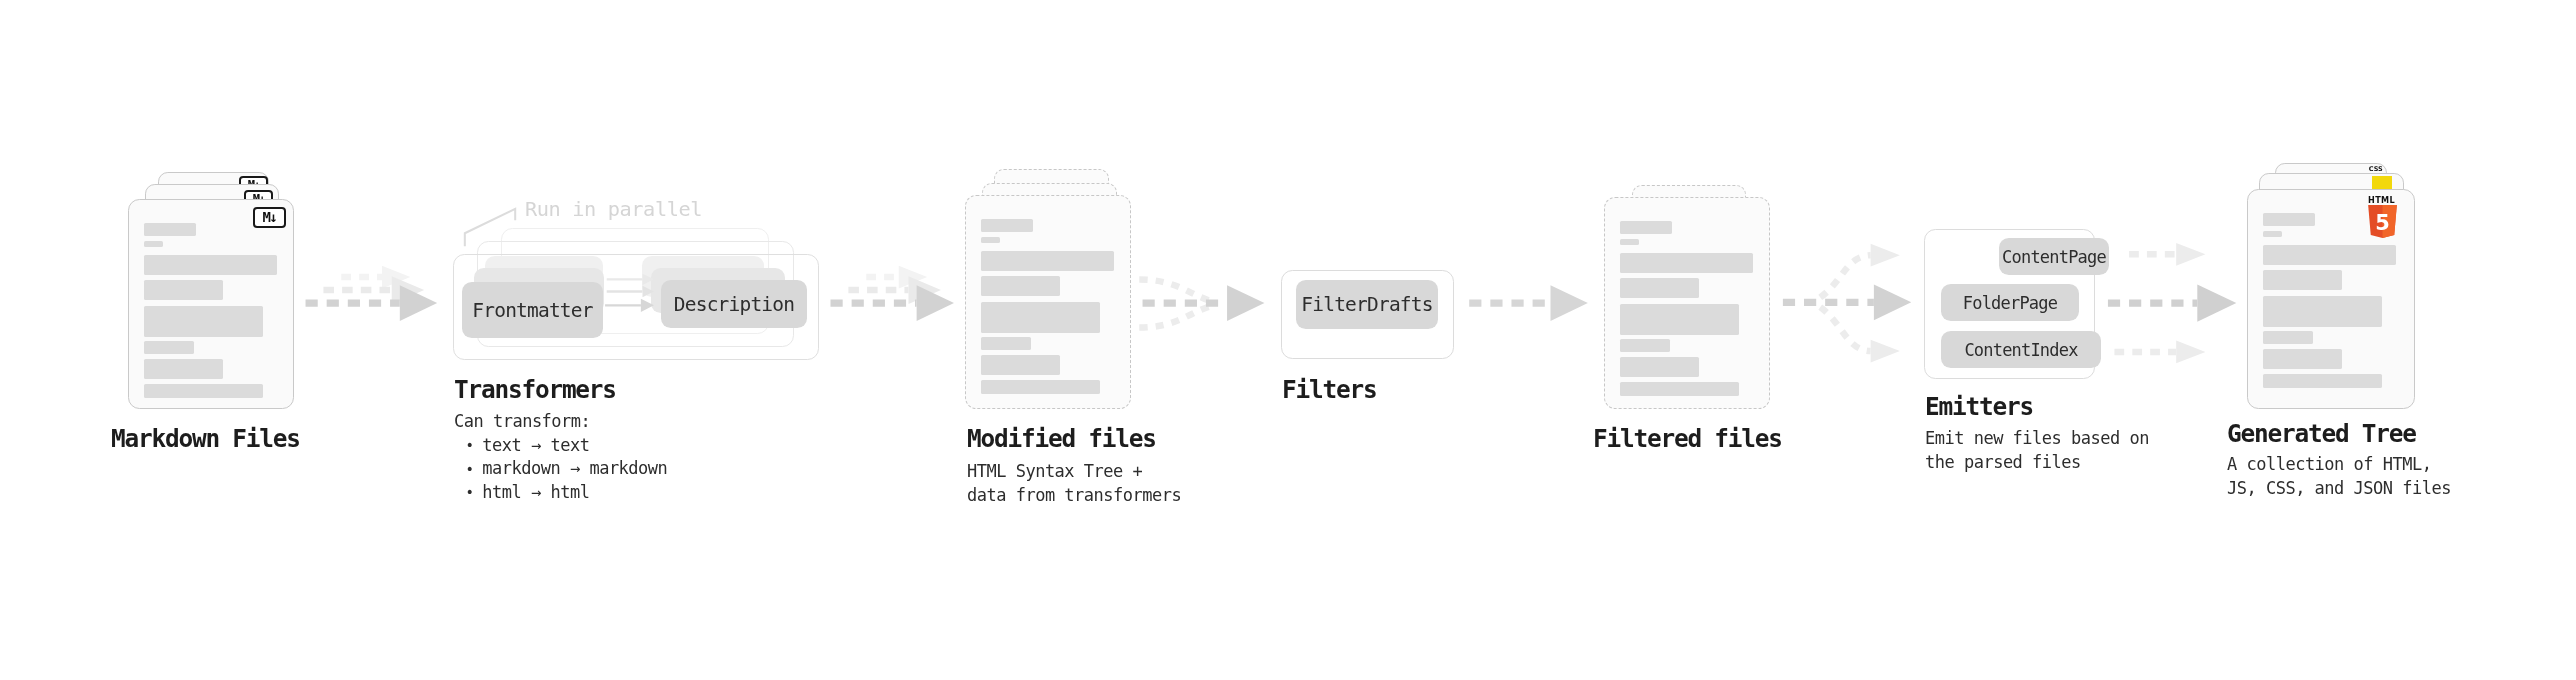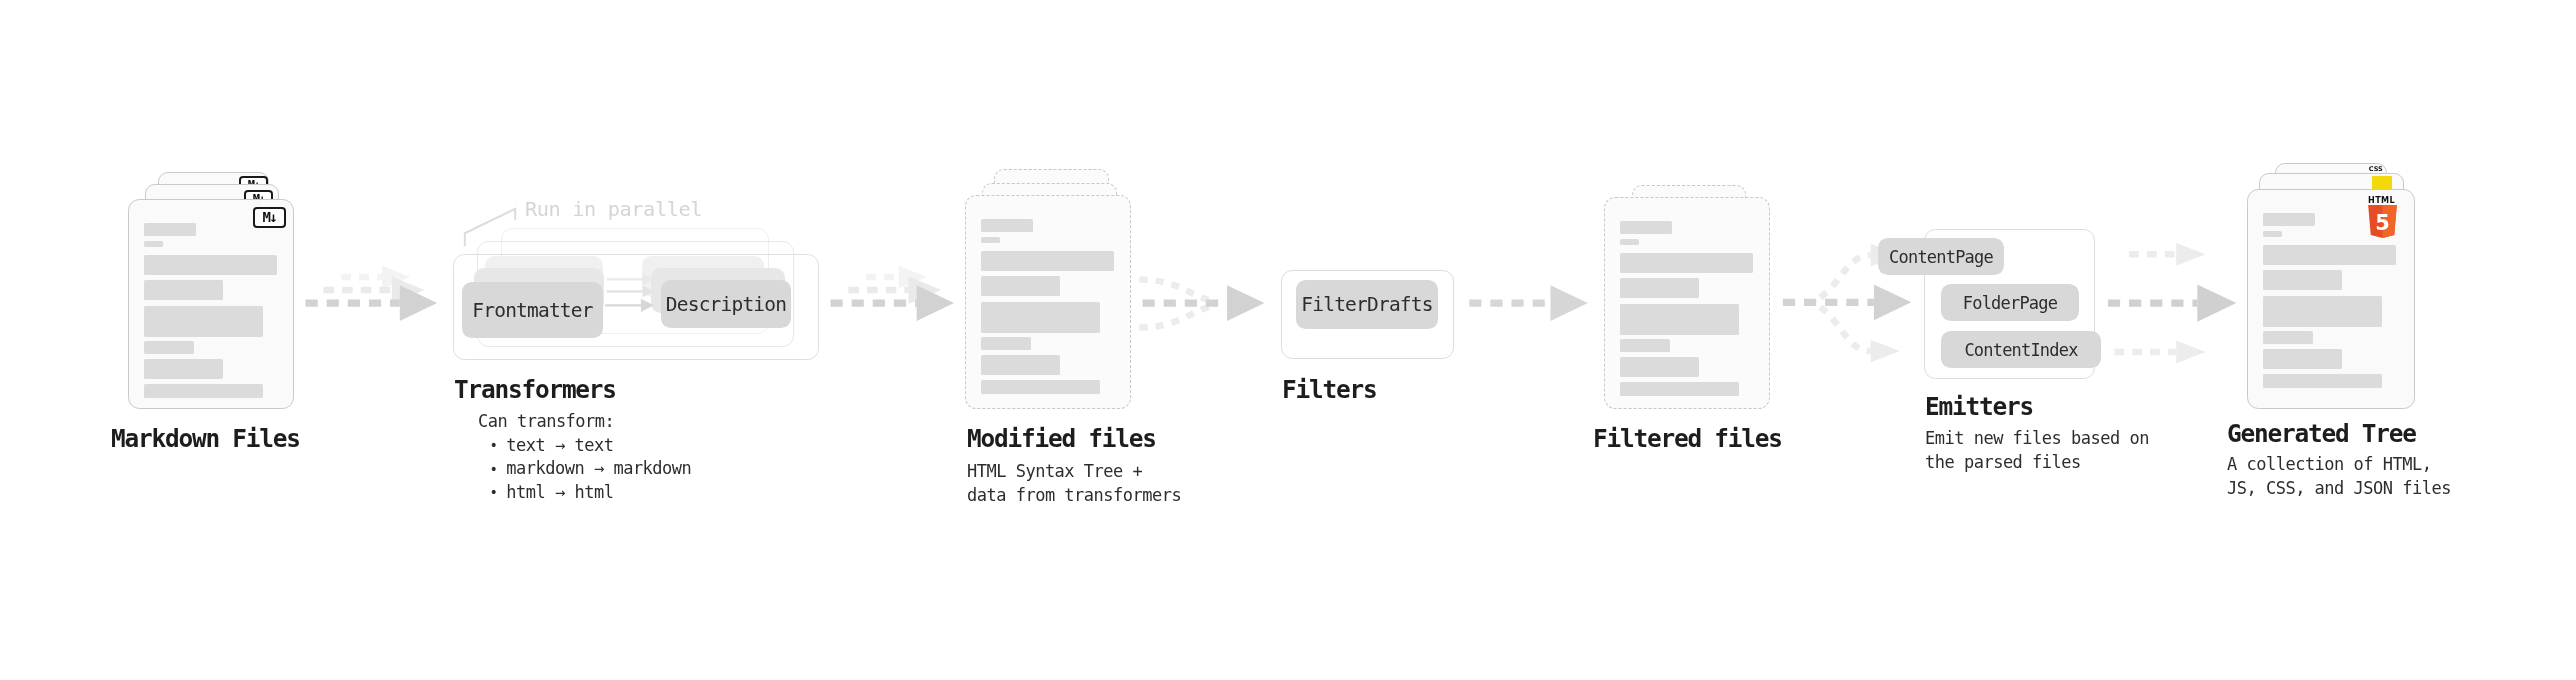--- a/index.html
+++ b/index.html
@@ -134,33 +134,33 @@
   <div class="obox" style="left:501px;top:228px;width:268px;height:106px;border-color:#efefef;z-index:1"></div>
   <div class="obox" style="left:477px;top:241px;width:317px;height:106px;border-color:#e8e8e8;z-index:2"></div>
   <div class="obox" style="left:453px;top:254px;width:366px;height:106px;border-color:#dfdfdf;z-index:3"></div>
 
   <div class="ghost-pill" style="left:485px;top:256px;width:118px;height:41px;background:#f0f0f0;z-index:4"></div>
   <div class="ghost-pill" style="left:474px;top:268px;width:130px;height:45px;background:#e7e7e7;z-index:5"></div>
   <div class="pill lg" style="left:462px;top:282px;width:141px;height:56px;z-index:6">Frontmatter</div>
 
   <div class="ghost-pill" style="left:642px;top:256px;width:122px;height:41px;background:#f0f0f0;z-index:4"></div>
   <div class="ghost-pill" style="left:651px;top:268px;width:134px;height:45px;background:#e7e7e7;z-index:5"></div>
-  <div class="pill lg" style="left:661px;top:280px;width:130px;height:48px;z-index:6">Description</div>
+  <div class="pill lg" style="left:661px;top:280px;width:146px;height:48px;z-index:6">Description</div>
 
   <svg style="left:453px;top:254px;z-index:7" width="366" height="106" viewBox="0 0 450 130">
     <line x1="189" y1="31" x2="233" y2="31" stroke="#e9e9e9" stroke-width="3"></line>
     <polygon points="233,24 233,38 247,31" fill="#e9e9e9"></polygon>
     <line x1="189" y1="46" x2="233" y2="46" stroke="#e3e3e3" stroke-width="3"></line>
     <polygon points="233,39 233,53 247,46" fill="#e3e3e3"></polygon>
     <line x1="187" y1="63" x2="231" y2="63" stroke="#d7d7d7" stroke-width="3"></line>
     <polygon points="231,55 231,71 247,63" fill="#d7d7d7"></polygon>
   </svg>
 
   <div class="h" style="left:454px;top:375px">Transformers</div>
-  <div class="body" style="left:478px;top:410px">
+  <div class="body" style="left:454px;top:410px">
     <div class="body-line">Can transform:</div>
     <div class="body-line bullet"><span class="bchar">•</span><span>text → text</span></div>
     <div class="body-line bullet"><span class="bchar">•</span><span>markdown → markdown</span></div>
     <div class="body-line bullet"><span class="bchar">•</span><span>html → html</span></div>
   </div>
 
   <div class="card dashed sliver" style="left:994px;top:169px;width:115px;height:49px;z-index:1"></div>
   <div class="card dashed sliver" style="left:982px;top:183px;width:135px;height:49px;z-index:2"></div>
   <div class="card dashed" style="left:965px;top:195px;width:166px;height:214px;z-index:3">
     <div class="bar b1"></div>
@@ -189,21 +189,21 @@
     <div class="bar b3"></div>
     <div class="bar b4"></div>
     <div class="bar b5"></div>
     <div class="bar b6"></div>
     <div class="bar b7"></div>
     <div class="bar b8"></div>
   </div>
   <div class="h" style="left:1593px;top:424px">Filtered files</div>
 
   <div class="wbox" style="left:1924px;top:229px;width:171px;height:150px;z-index:3"></div>
-  <div class="pill sm" style="left:1878px;top:238px;width:126px;height:37px;z-index:4">ContentPage</div>
+  <div class="pill sm" style="left:1999px;top:238px;width:110px;height:37px;z-index:4">ContentPage</div>
   <div class="pill sm" style="left:1941px;top:284px;width:138px;height:37px;z-index:4">FolderPage</div>
   <div class="pill sm" style="left:1941px;top:331px;width:160px;height:37px;z-index:4">ContentIndex</div>
   <div class="h" style="left:1925px;top:392px">Emitters</div>
   <div class="body" style="left:1925px;top:427px">
     <div class="body-line">Emit new files based on</div>
     <div class="body-line">the parsed files</div>
   </div>
 
   <div class="card sliver" style="left:2275px;top:163px;width:112px;height:49px;z-index:1">
     <div class="css-icon" style="left:90px;top:2.4px">

